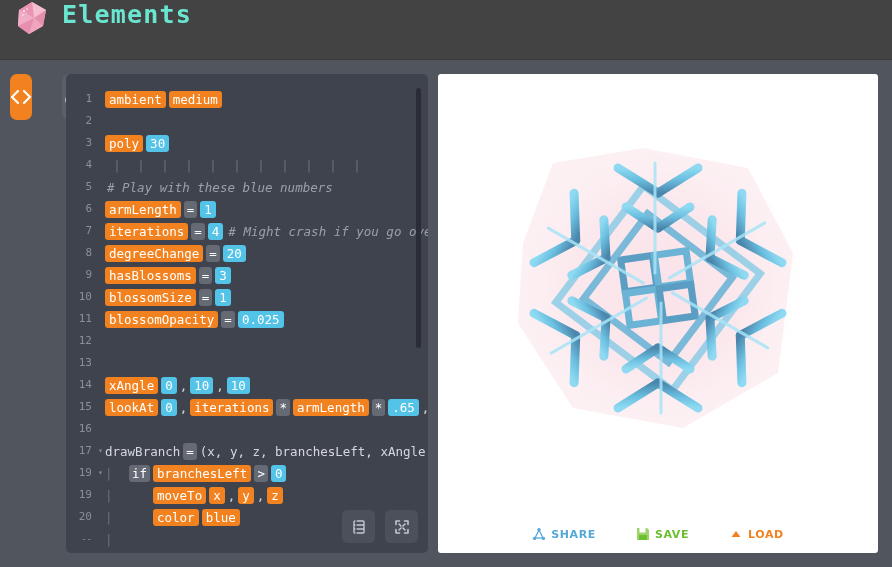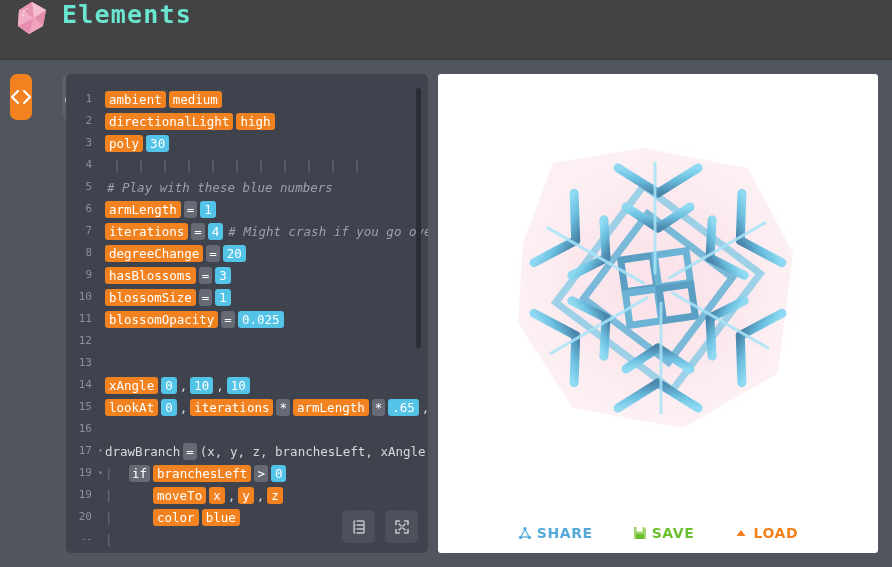--- a/index.html
+++ b/index.html
@@ -118,21 +118,21 @@
   }
   #canvas-wrap { position: absolute; inset: 0 0 52px 0; display: flex; align-items: center; justify-content: center; }
   #flake { display: block; }
   #preview-actions {
     position: absolute; left: 0; right: 0; bottom: 12px;
     display: flex; justify-content: center; gap: 40px;
   }
   .pbtn {
     display: flex; align-items: center; gap: 5px;
     font-family: "DejaVu Sans", sans-serif;
-    font-size: 14px; font-weight: bold; letter-spacing: .6px;
+    font-size: 11px; font-weight: bold; letter-spacing: .6px;
     cursor: pointer;
   }
   .pbtn.share { color: #54a9d8; }
   .pbtn.save  { color: #6cbf2e; }
   .pbtn.load  { color: #f2821f; }
 </style>
 </head>
 <body>
 
 <div id="header">
@@ -209,24 +209,20 @@
           <div class="gutter">1</div>
           <div class="fold"></div>
           <div class="content">
             <span class="tok kw">ambient</span>
             <span class="tok kw">medium</span>
           </div>
         </div>
         <div class="cl">
           <div class="gutter">2</div>
           <div class="fold"></div>
-          <div class="content">
-            <span class="tok kw">directionalLight</span>
-            <span class="tok kw">high</span>
-          </div>
         </div>
         <div class="cl">
           <div class="gutter">3</div>
           <div class="fold"></div>
           <div class="content">
             <span class="tok kw">poly</span>
             <span class="tok num">30</span>
           </div>
         </div>
         <div class="cl">

